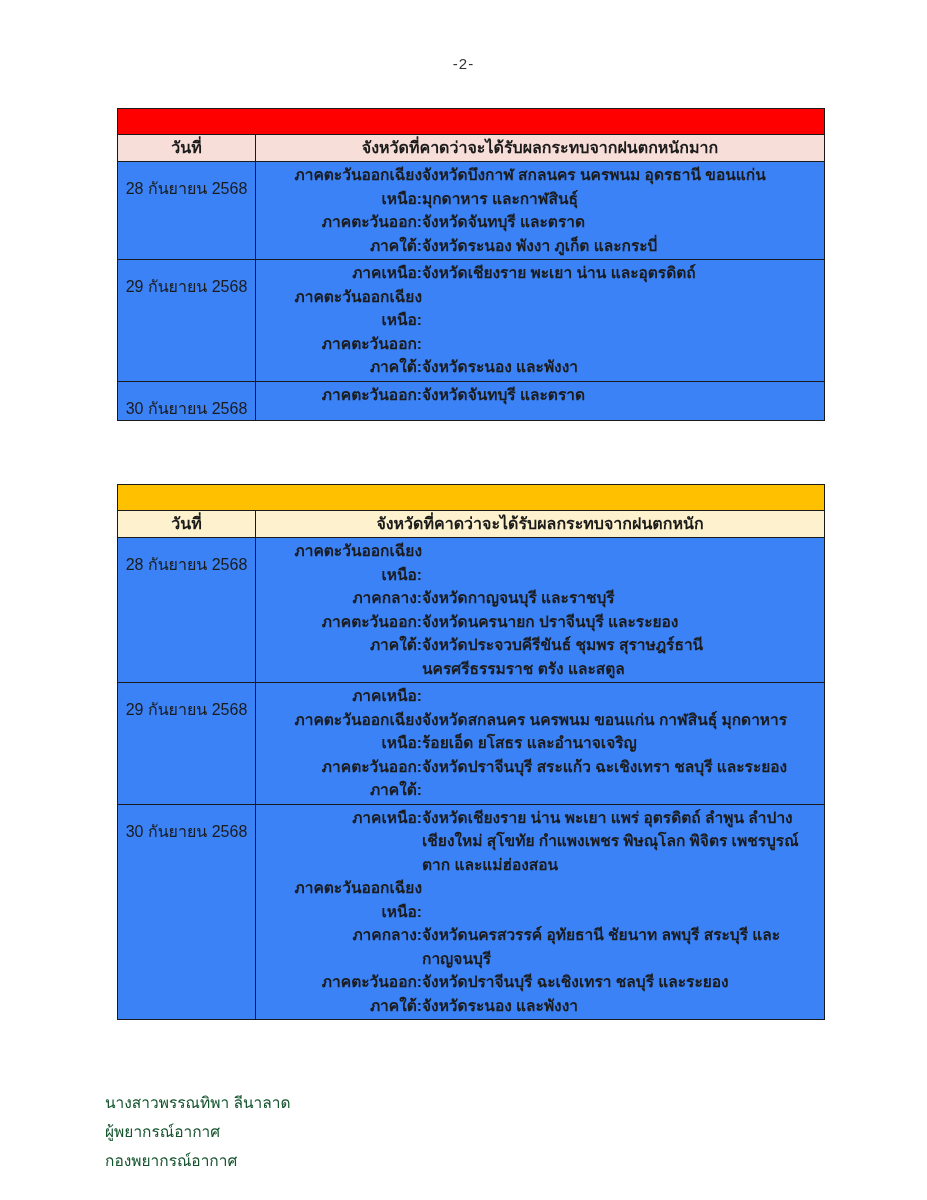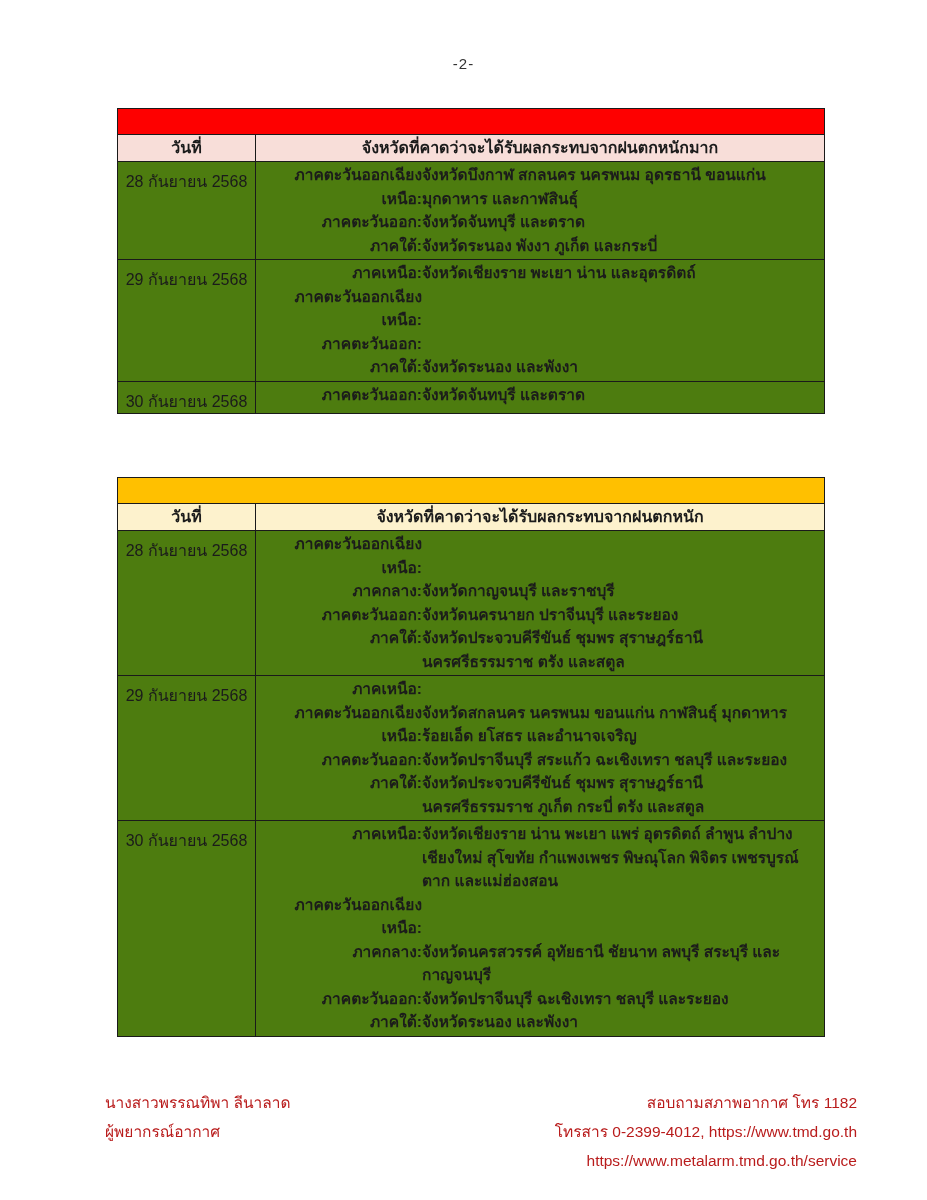--- a/index.html
+++ b/index.html
@@ -16,21 +16,21 @@
     padding-top:55px;
     text-align:center;
     font-size:15px;
     color:#333;
     letter-spacing:1px;
   }
   #tables-container { margin:36px 102px 0 117px; }
 
   .wtable {
     border:1px solid #1a1a1a;
-    background:#4d7c0f;
+    background:#3b82f6;
   }
   .wtable:not(:first-child) { margin-top:63px; }
 
   .banner { height:25px; }
 
   .trow { display:flex; border-top:1px solid #1a1a1a; }
   .date-col {
     width:138px; flex-shrink:0;
     border-right:1px solid #1a1a1a;
     text-align:center;
@@ -40,35 +40,35 @@
 
   .thead .cell {
     font-weight:bold;
     font-size:16px;
     line-height:26px;
     height:26px;
     text-align:center;
   }
 
   .body-row { font-size:15.5px; line-height:23.5px; }
-  .body-row .date-col { padding-top:8px; font-size:16px; }
+  .body-row .date-col { padding-top:15px; font-size:16px; }
   .body-row .impact-col { padding:1px 6px 2px 8px; }
 
   .region-line { display:flex; }
   .region-label { width:158px; flex-shrink:0; font-weight:bold;text-align:right; }
   .region-provinces { flex:1; min-width:0;font-weight:bold; }
 
   .footer {
     position:absolute;
     top:1088px; left:105px; right:70px;
     display:flex;
     justify-content:space-between;
     font-size:15.5px;
     line-height:29px;
-    color:#b91c1c;
+    color:#14532d;
   }
   .footer-right { text-align:right; }
 </style>
 </head>
 <body>
 
 <div class="page">
 
   <div class="page-number">-2-</div>
 
@@ -177,21 +177,20 @@
     <div class="region-provinces">จังหวัดสกลนคร นครพนม ขอนแก่น กาฬสินธุ์ มุกดาหาร ร้อยเอ็ด ยโสธร และอำนาจเจริญ</div>
   </div>
 
   <div class="region-line">
     <div class="region-label">ภาคตะวันออก:</div>
     <div class="region-provinces">จังหวัดปราจีนบุรี สระแก้ว ฉะเชิงเทรา ชลบุรี และระยอง</div>
   </div>
 
   <div class="region-line">
     <div class="region-label">ภาคใต้:</div>
-    <div class="region-provinces">จังหวัดประจวบคีรีขันธ์ ชุมพร สุราษฎร์ธานี นครศรีธรรมราช ภูเก็ต กระบี่ ตรัง และสตูล</div>
   </div>
 </div>
   </div>
 
   <div class="trow body-row">
     <div class="cell date-col">30 กันยายน 2568</div>
     <div class="cell impact-col regions">
   <div class="region-line">
     <div class="region-label">ภาคเหนือ:</div>
     <div class="region-provinces">จังหวัดเชียงราย น่าน พะเยา แพร่ อุตรดิตถ์ ลำพูน ลำปาง เชียงใหม่ สุโขทัย กำแพงเพชร พิษณุโลก พิจิตร เพชรบูรณ์ ตาก และแม่ฮ่องสอน</div>
@@ -217,21 +216,17 @@
   </div>
 </div>
   </div>
 </div>
 </div>
 
   <div class="footer">
     <div class="footer-left">
       <div>นางสาวพรรณทิพา ลีนาลาด</div>
       <div>ผู้พยากรณ์อากาศ</div>
+      <div>กองพยากรณ์อากาศ</div>
     </div>
-    <div class="footer-right">
-      <div>สอบถามสภาพอากาศ โทร 1182</div>
-      <div>โทรสาร 0-2399-4012, https://www.tmd.go.th</div>
-      <div>https://www.metalarm.tmd.go.th/service</div>
-    </div>
   </div>
 
 </div>
 
 </body></html>

